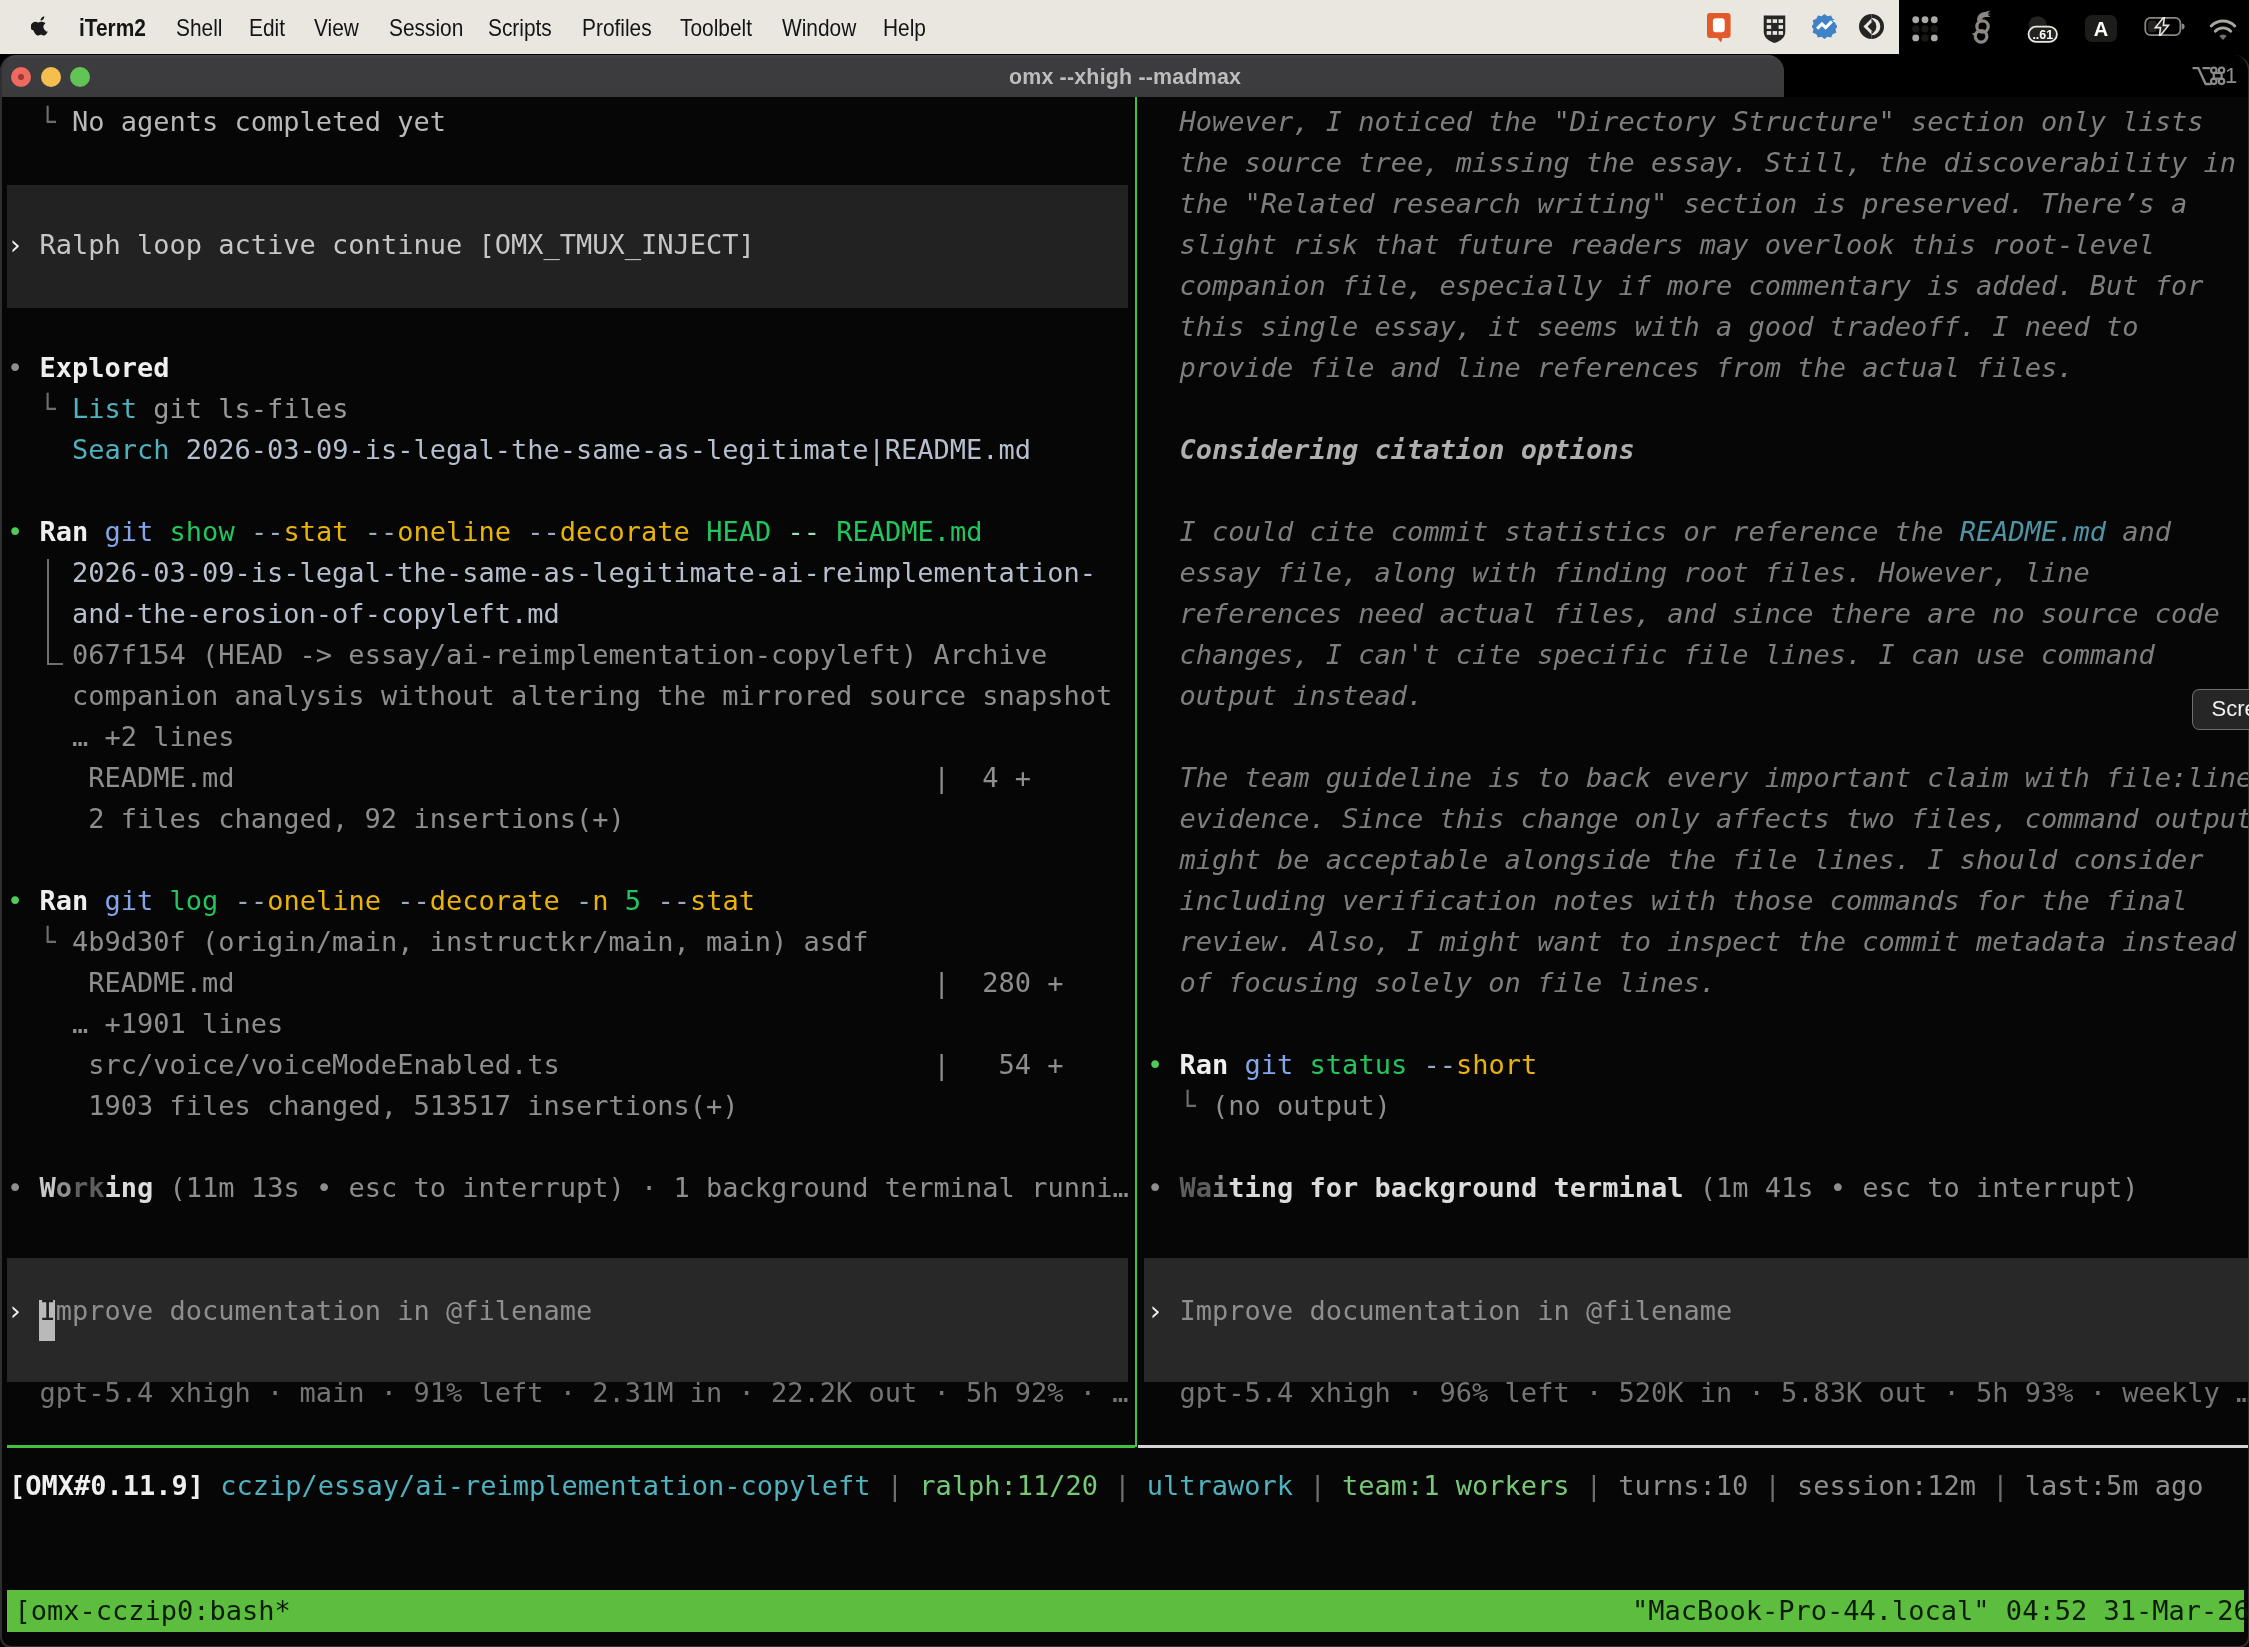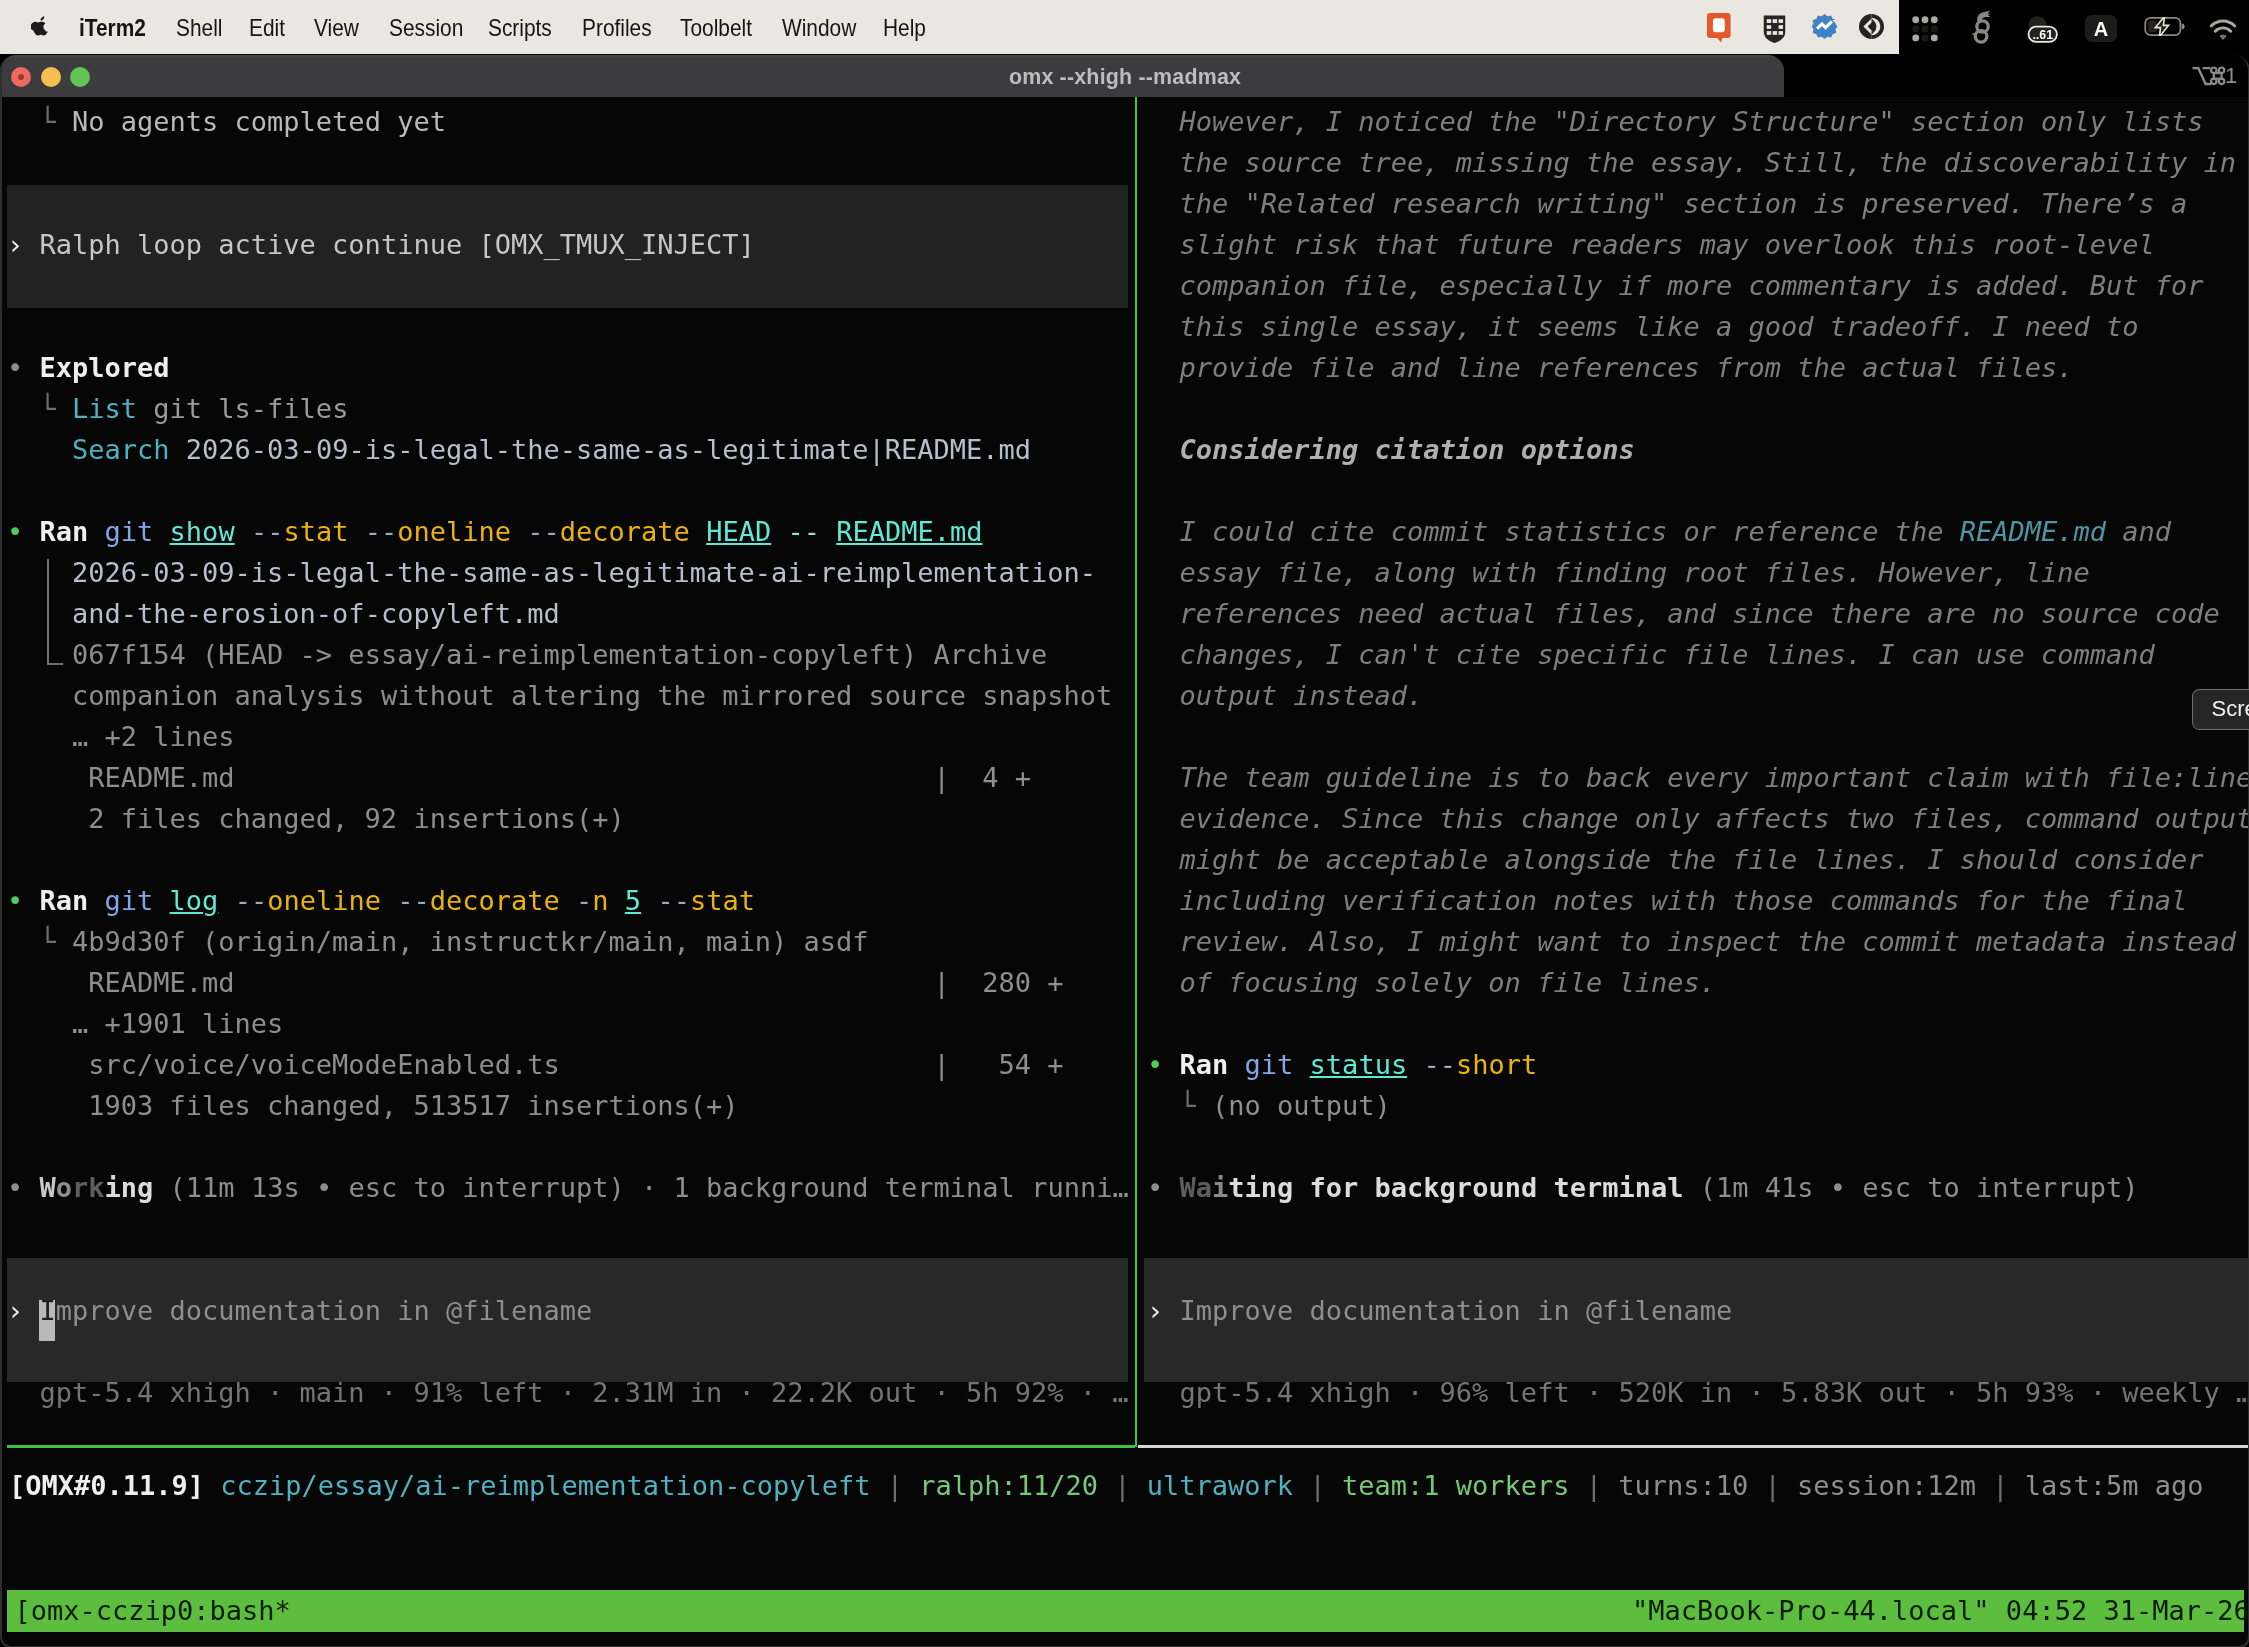--- a/index.html
+++ b/index.html
@@ -20,21 +20,21 @@
           border-radius:0 0 11px 11px; }
   #winborder { left:0; top:55px; width:2250px; height:1593px; border:2.2px solid #2F2F31; border-top:none;
                border-radius:16px 16px 11px 11px; pointer-events:none; z-index:50; }
   pre.pane { position:absolute; font-size:27px; line-height:41px; letter-spacing:0px;
              color:#8E8E8E; white-space:pre; z-index:5; }
   .b { font-weight:bold; }
   .i { font-style:italic; }
   .wt { color:#EFEFEF; }
   .cy { color:#4FB2BE; }
   .gitb { color:#84A5E8; }
-  .lav { color:#5eead4;text-decoration:underline; }
+  .lav { color:#22c55e; }
   .pk { color:#eab308; }
   .sl { color:#9AA8C0; }
   .mint { color:#9FDFBE; }
   .gn { color:#4FCB57; }
   .grn2 { color:#77C877; }
   .gy6 { color:#6E6E6E; }
   .gy7 { color:#757575; }
   .gy8 { color:#8E8E8E; }
   .gy9 { color:#9A9A9A; }
   .lt { color:#B7BFCE; }
@@ -200,21 +200,21 @@
 
 
 <span class="wt">› </span><span style="color:#202020">I</span><span class="gy8">mprove documentation in @filename</span>
 
 <span class="gy7">  gpt-5.4 xhigh · main · 91% left · 2.31M in · 22.2K out · 5h 92% · …</span></pre>
   <pre class="pane" style="left:1147px; top:101px;"><span class="i itg">  However, I noticed the "Directory Structure" section only lists</span>
 <span class="i itg">  the source tree, missing the essay. Still, the discoverability in</span>
 <span class="i itg">  the "Related research writing" section is preserved. There’s a</span>
 <span class="i itg">  slight risk that future readers may overlook this root-level</span>
 <span class="i itg">  companion file, especially if more commentary is added. But for</span>
-<span class="i itg">  this single essay, it seems like a good tradeoff. I need to</span>
+<span class="i itg">  this single essay, it seems with a good tradeoff. I need to</span>
 <span class="i itg">  provide file and line references from the actual files.</span>
 
 <span class="b i itb">  Considering citation options</span>
 
 <span class="i itg">  I could cite commit statistics or reference the </span><span class="i icy">README.md</span><span class="i itg"> and</span>
 <span class="i itg">  essay file, along with finding root files. However, line</span>
 <span class="i itg">  references need actual files, and since there are no source code</span>
 <span class="i itg">  changes, I can't cite specific file lines. I can use command</span>
 <span class="i itg">  output instead.</span>
 

